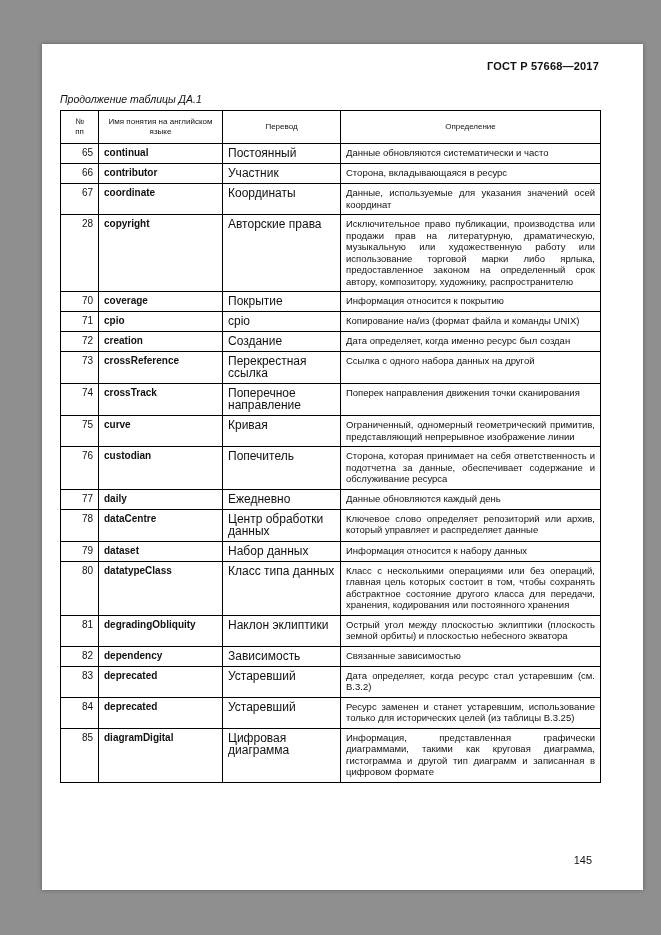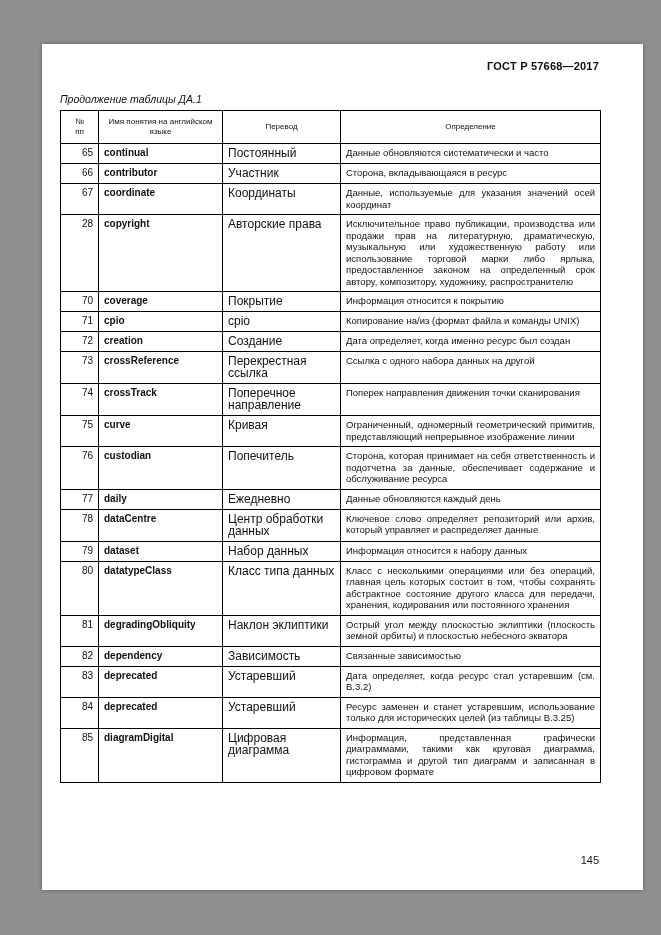--- a/index.html
+++ b/index.html
@@ -73,21 +73,21 @@
     line-height:12px;
   }
   td.c-def{
     font-size:9.5px;
     line-height:11.5px;
     text-align:justify;
   }
   .page-num{
     position:absolute;
     top:810px;
-    right:44px;
+    right:51px;
     font-size:11px;
   }
 </style>
 </head>
 <body>
 
 <div class="page">
 
   <div class="gost-header">ГОСТ Р 57668—2017</div>
 

